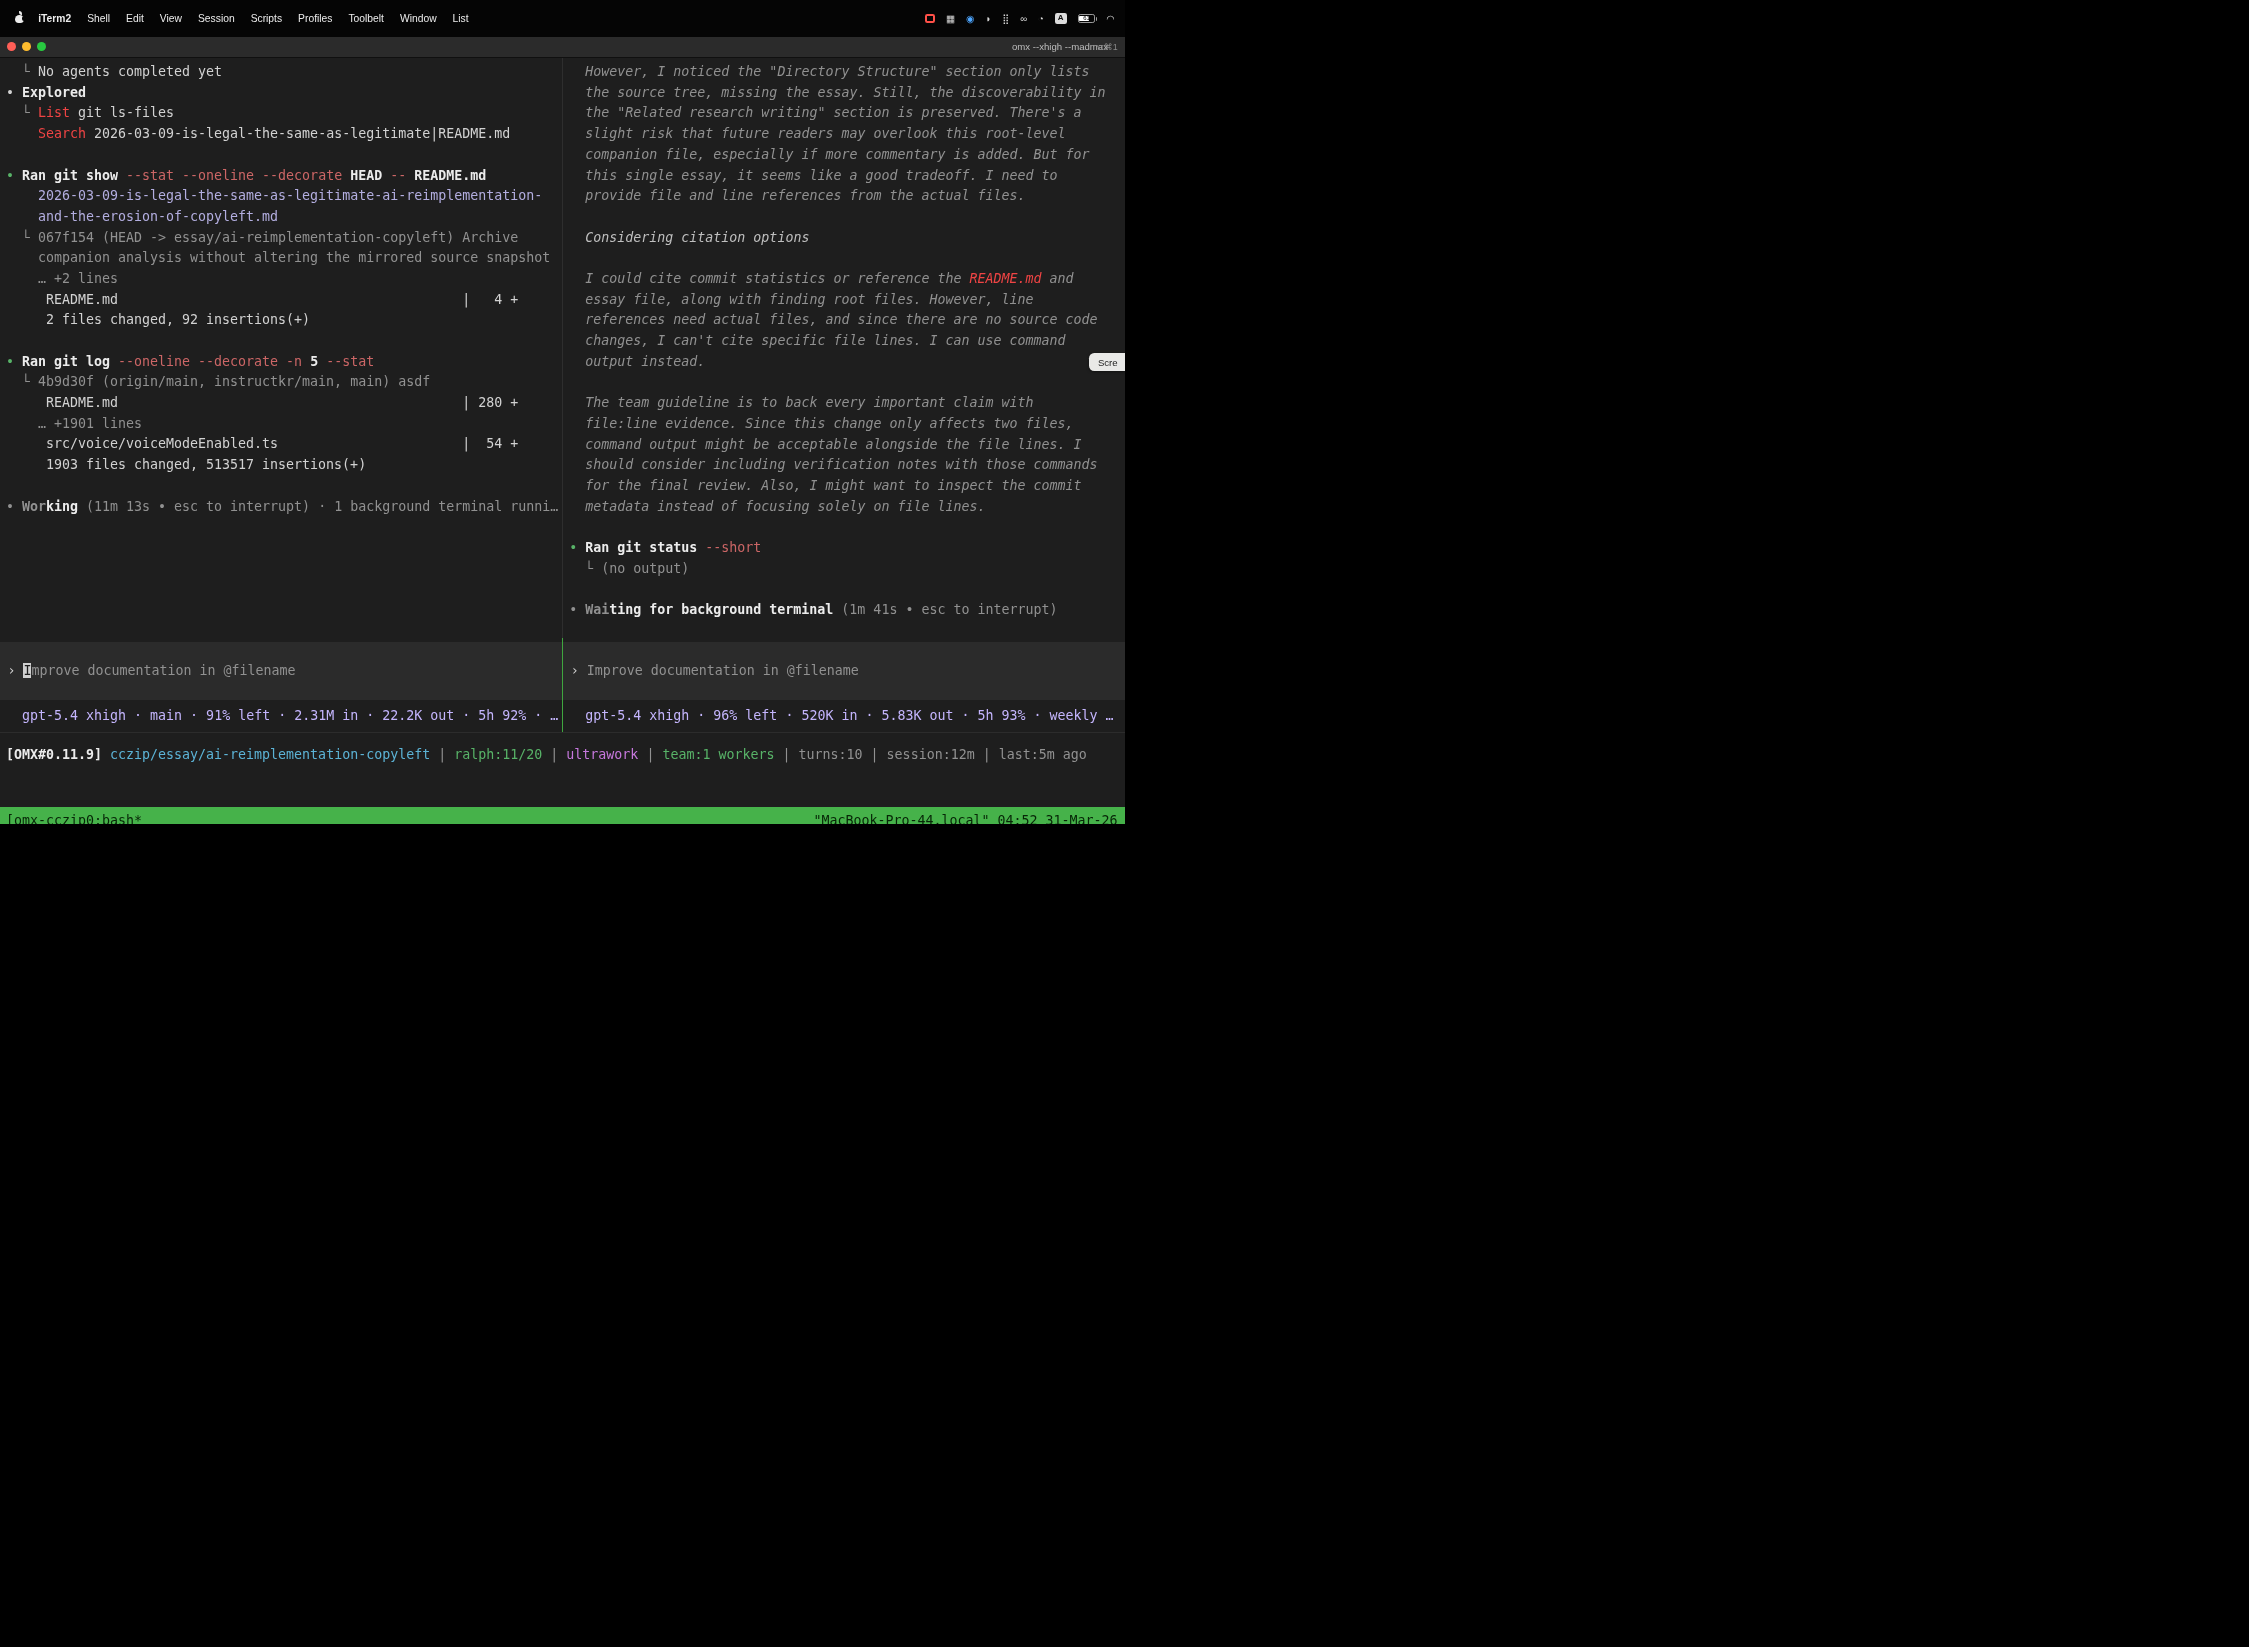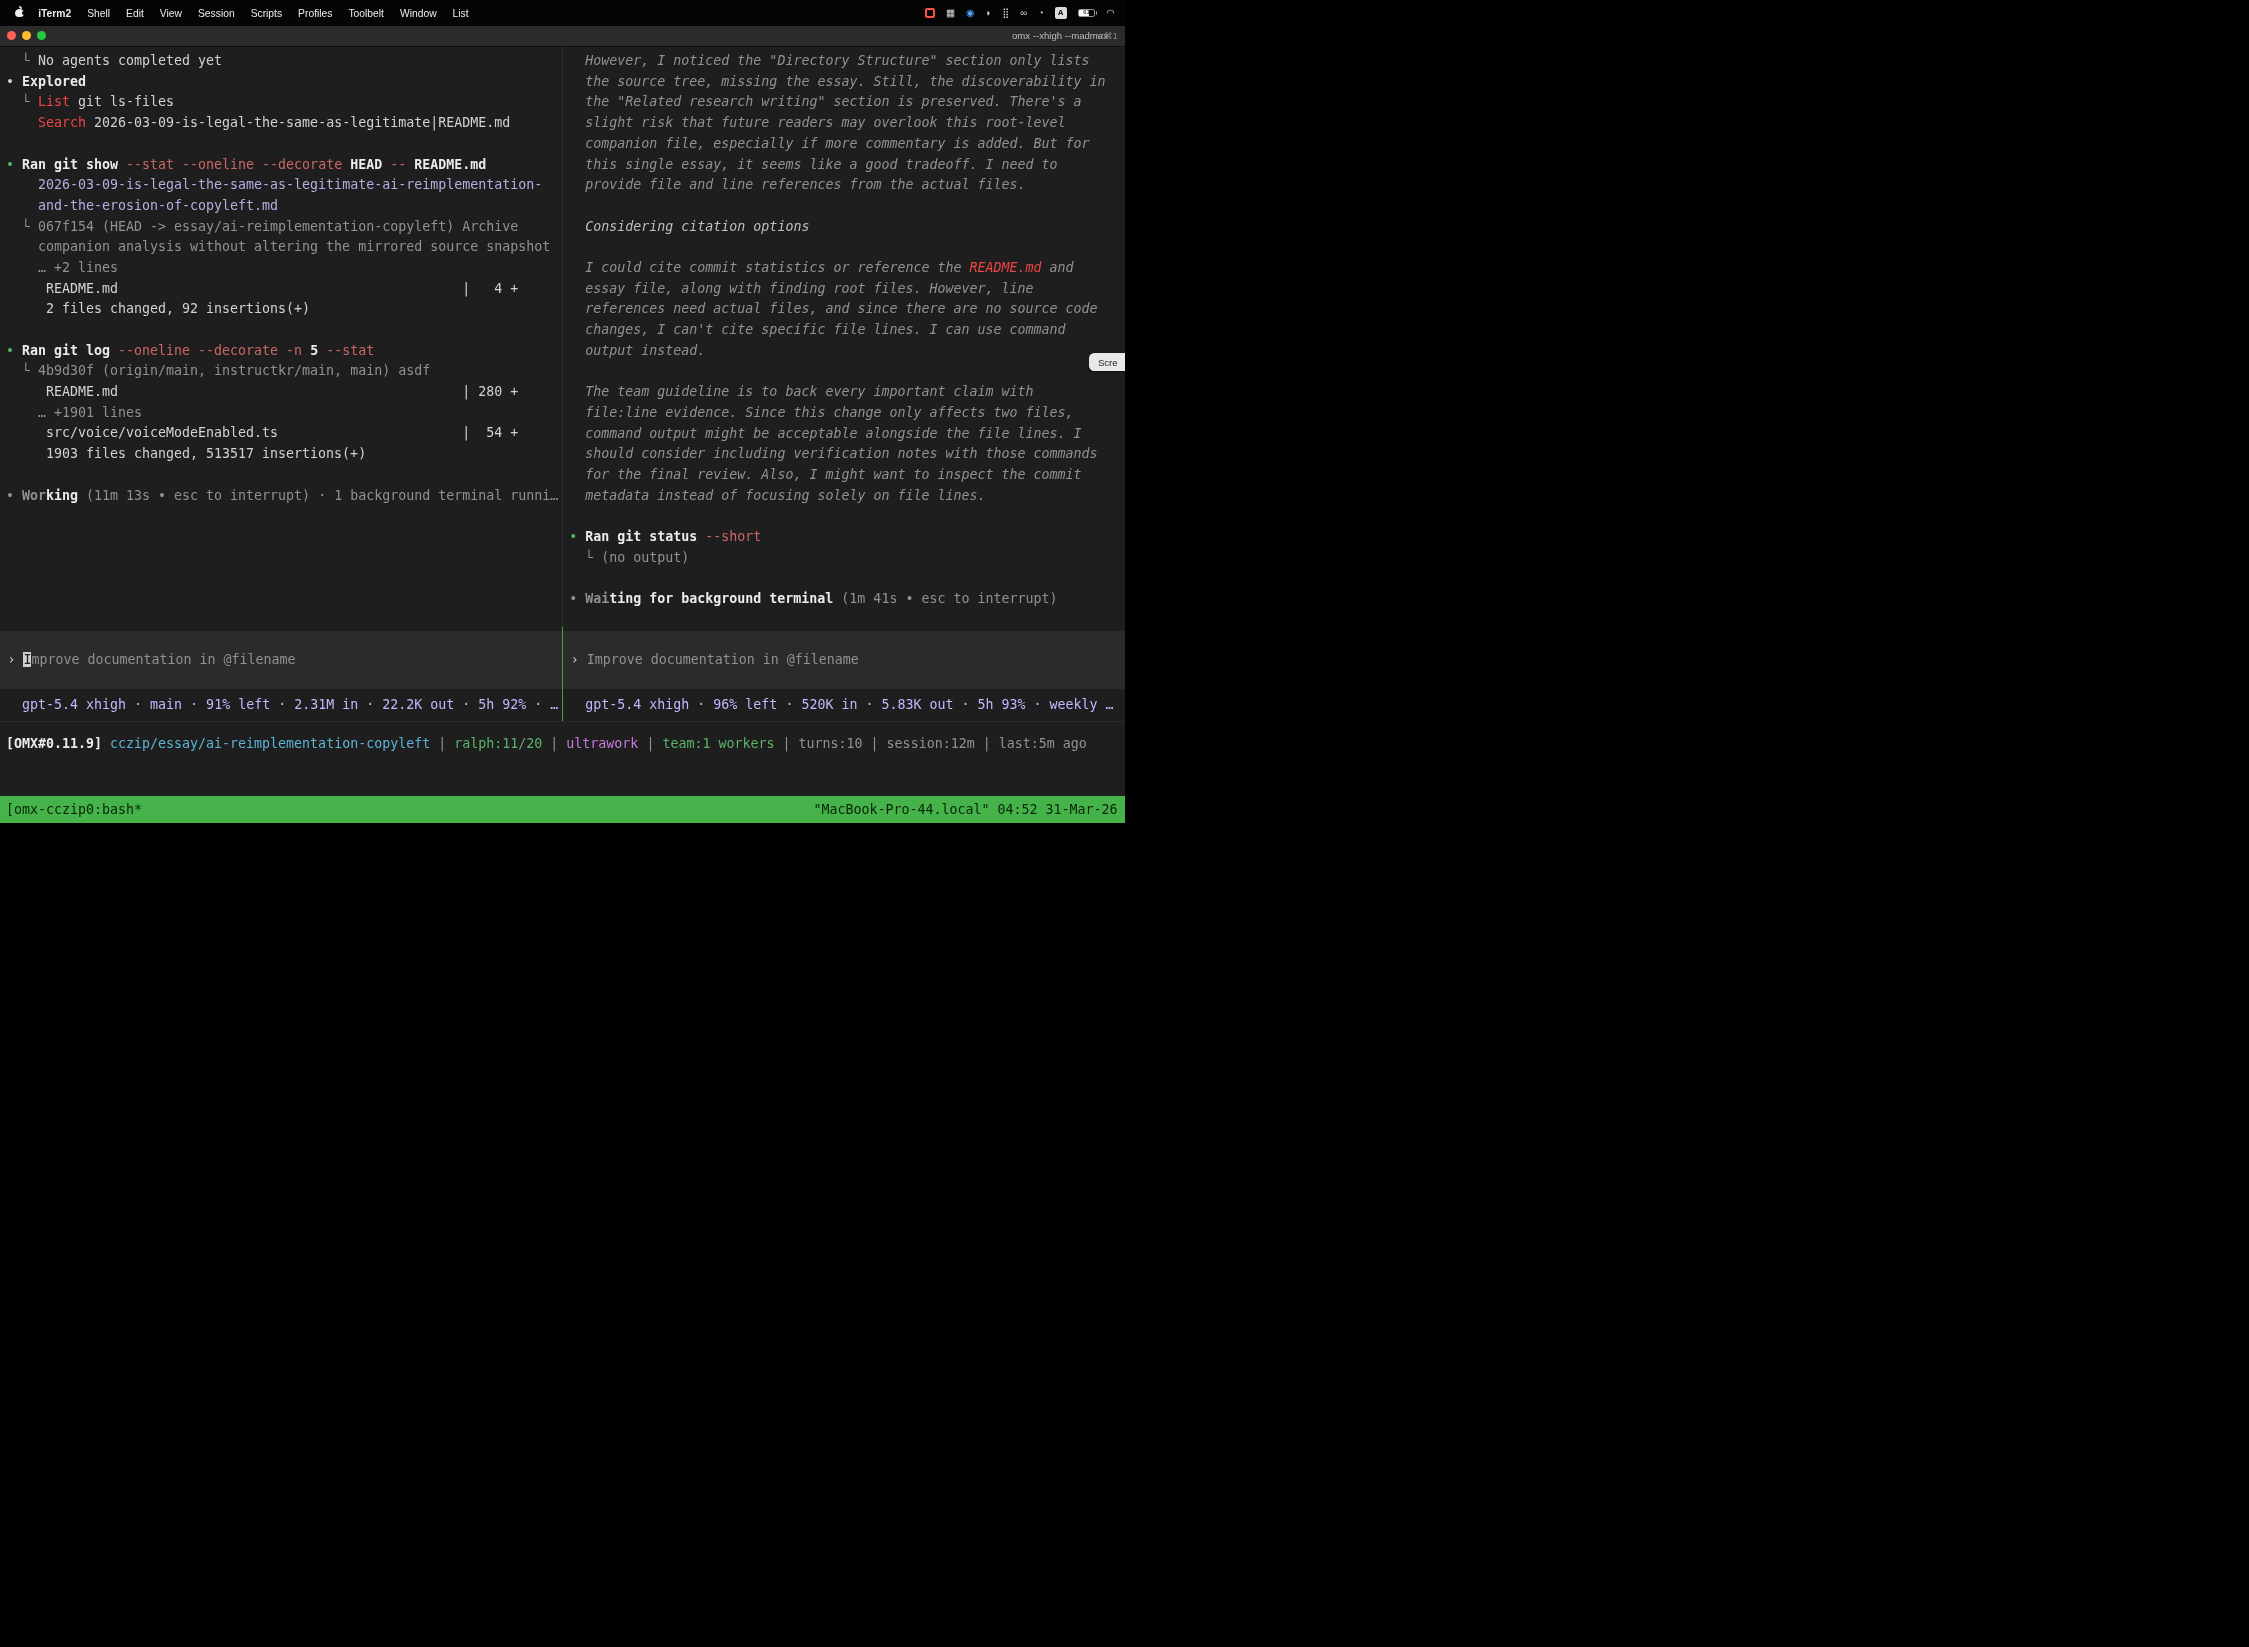--- a/index.html
+++ b/index.html
@@ -1,20 +1,20 @@
 <!DOCTYPE html>
 <html style="font-size:11.8px"><head>
 <meta charset="utf-8">
 <style>
   *{margin:0;padding:0;box-sizing:border-box}
   html,body{width:1125px;height:824px;background:#000;overflow:hidden}
   body{font-family:"DejaVu Sans Mono",monospace;font-size:13.3px;color:#d2d2d2;position:relative}
 
   
-  .menubar{height:26px;background:#050505;display:flex;align-items:center;padding:0 10.3px;
+  .menubar{height:37px;background:#050505;display:flex;align-items:center;padding:0 10.3px;
     font-family:"Liberation Sans",sans-serif;font-size:10.3px;color:#ececec}
   .menu-left{display:flex;align-items:center}
   .menu-items{display:flex;align-items:center}
   .menu-item{padding:0 8px;cursor:default}
   .menu-item.strong{font-weight:bold}
   .apple-wrap{display:inline-block;margin:0 5.9px 0 4.4px}
   .apple{position:relative;display:inline-block;width:9.6px;height:12.5px}
   .apple::before{content:"";position:absolute;left:0;top:3.7px;width:8.9px;height:8px;background:#ededed;border-radius:4.4px 4.4px 3.7px 3.7px}
   .apple::after{content:"";position:absolute;right:-2.2px;top:5.2px;width:4.4px;height:4.4px;background:#050505;border-radius:50%}
   .apple .leaf{position:absolute;left:4.4px;top:0;width:3px;height:3.7px;background:#ededed;border-radius:0 3.7px 0 3.7px}

